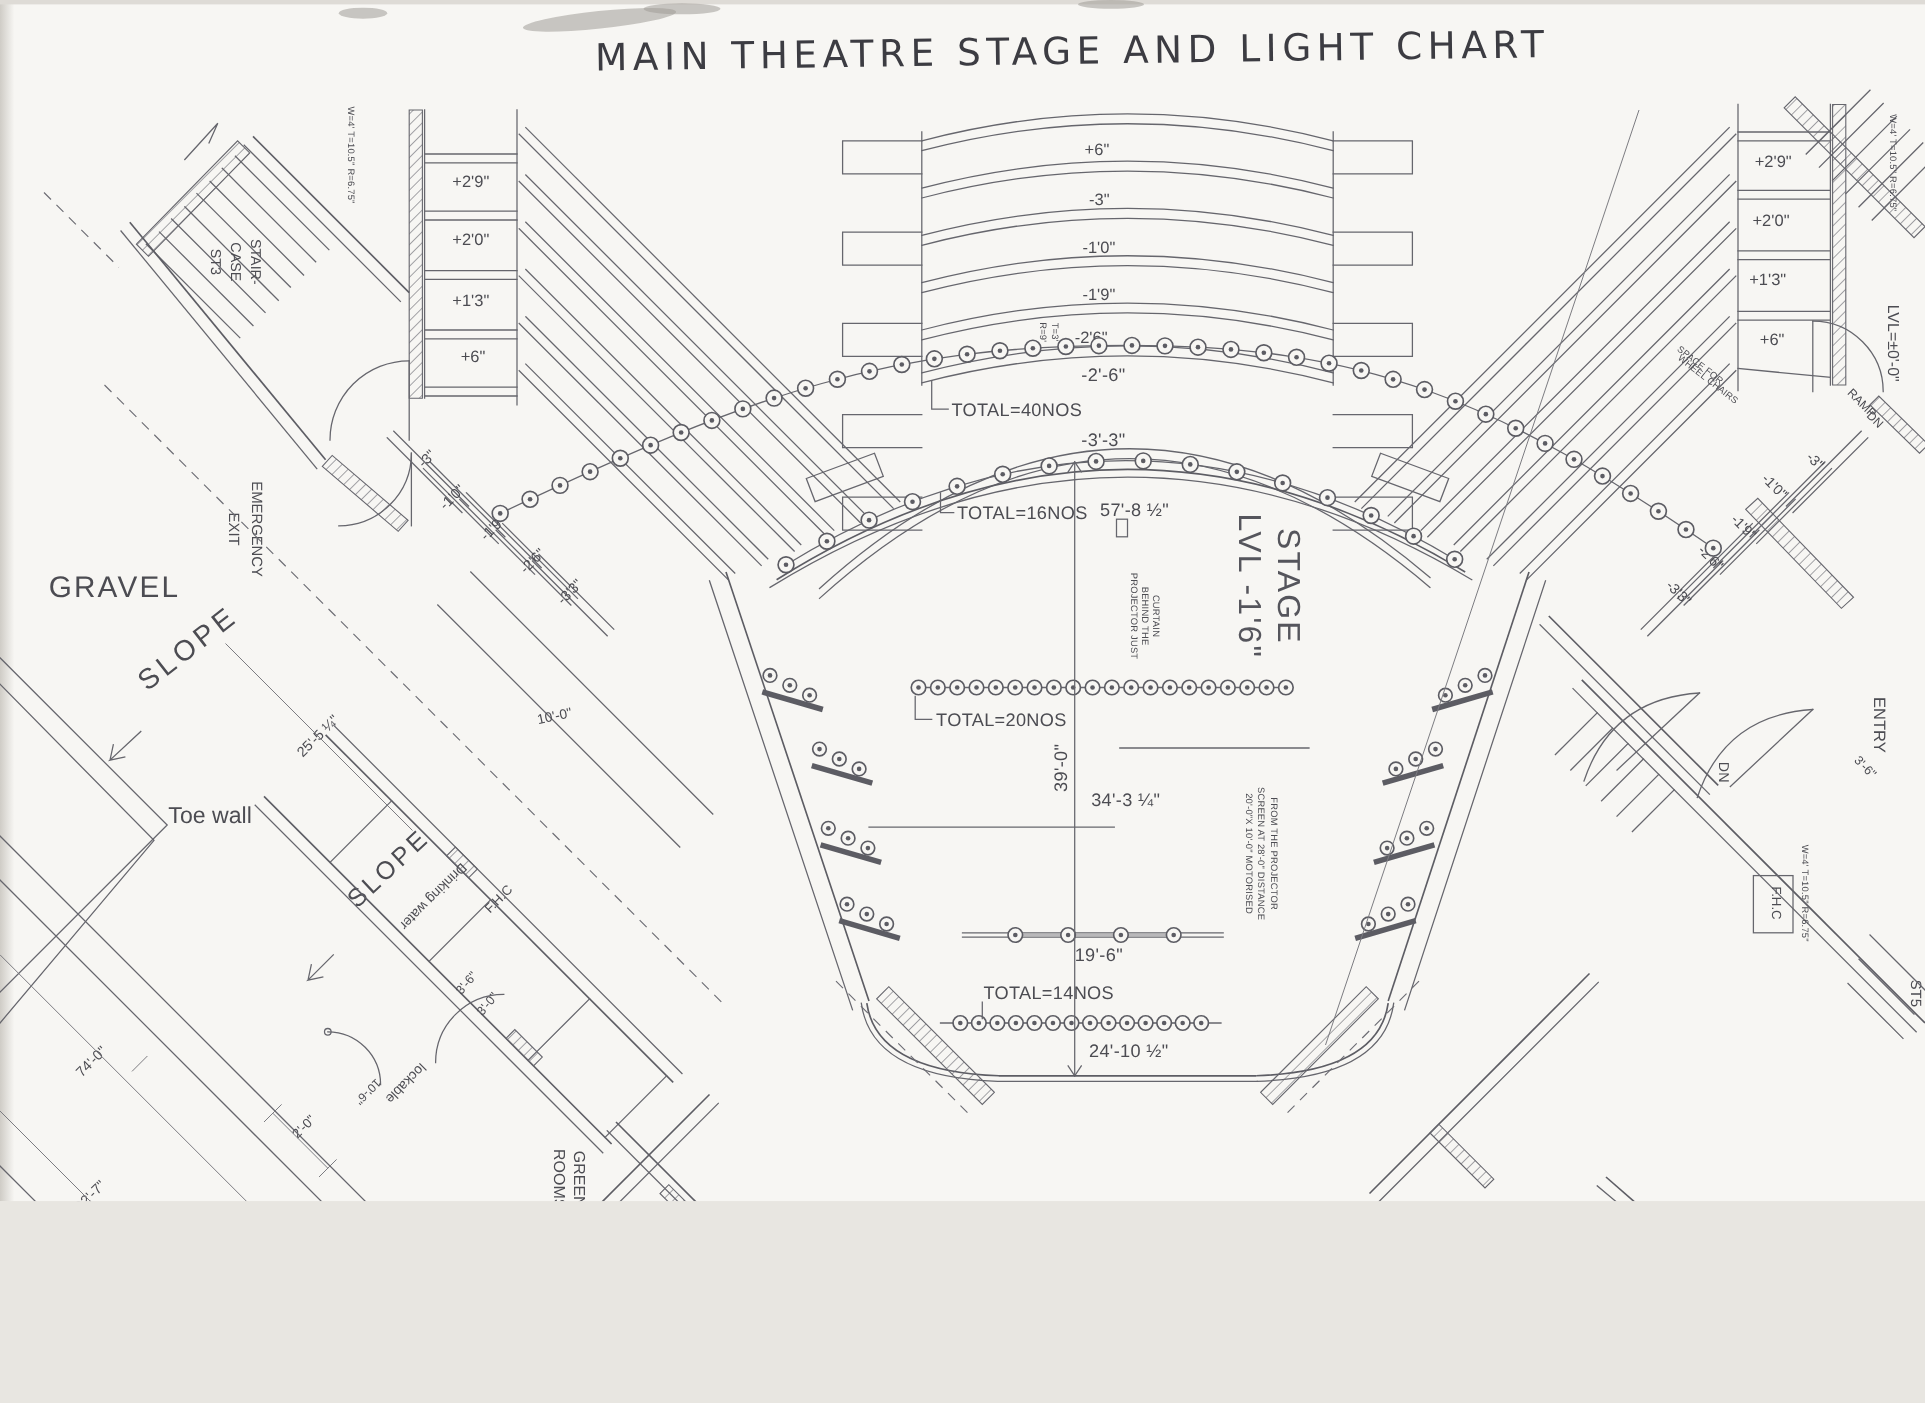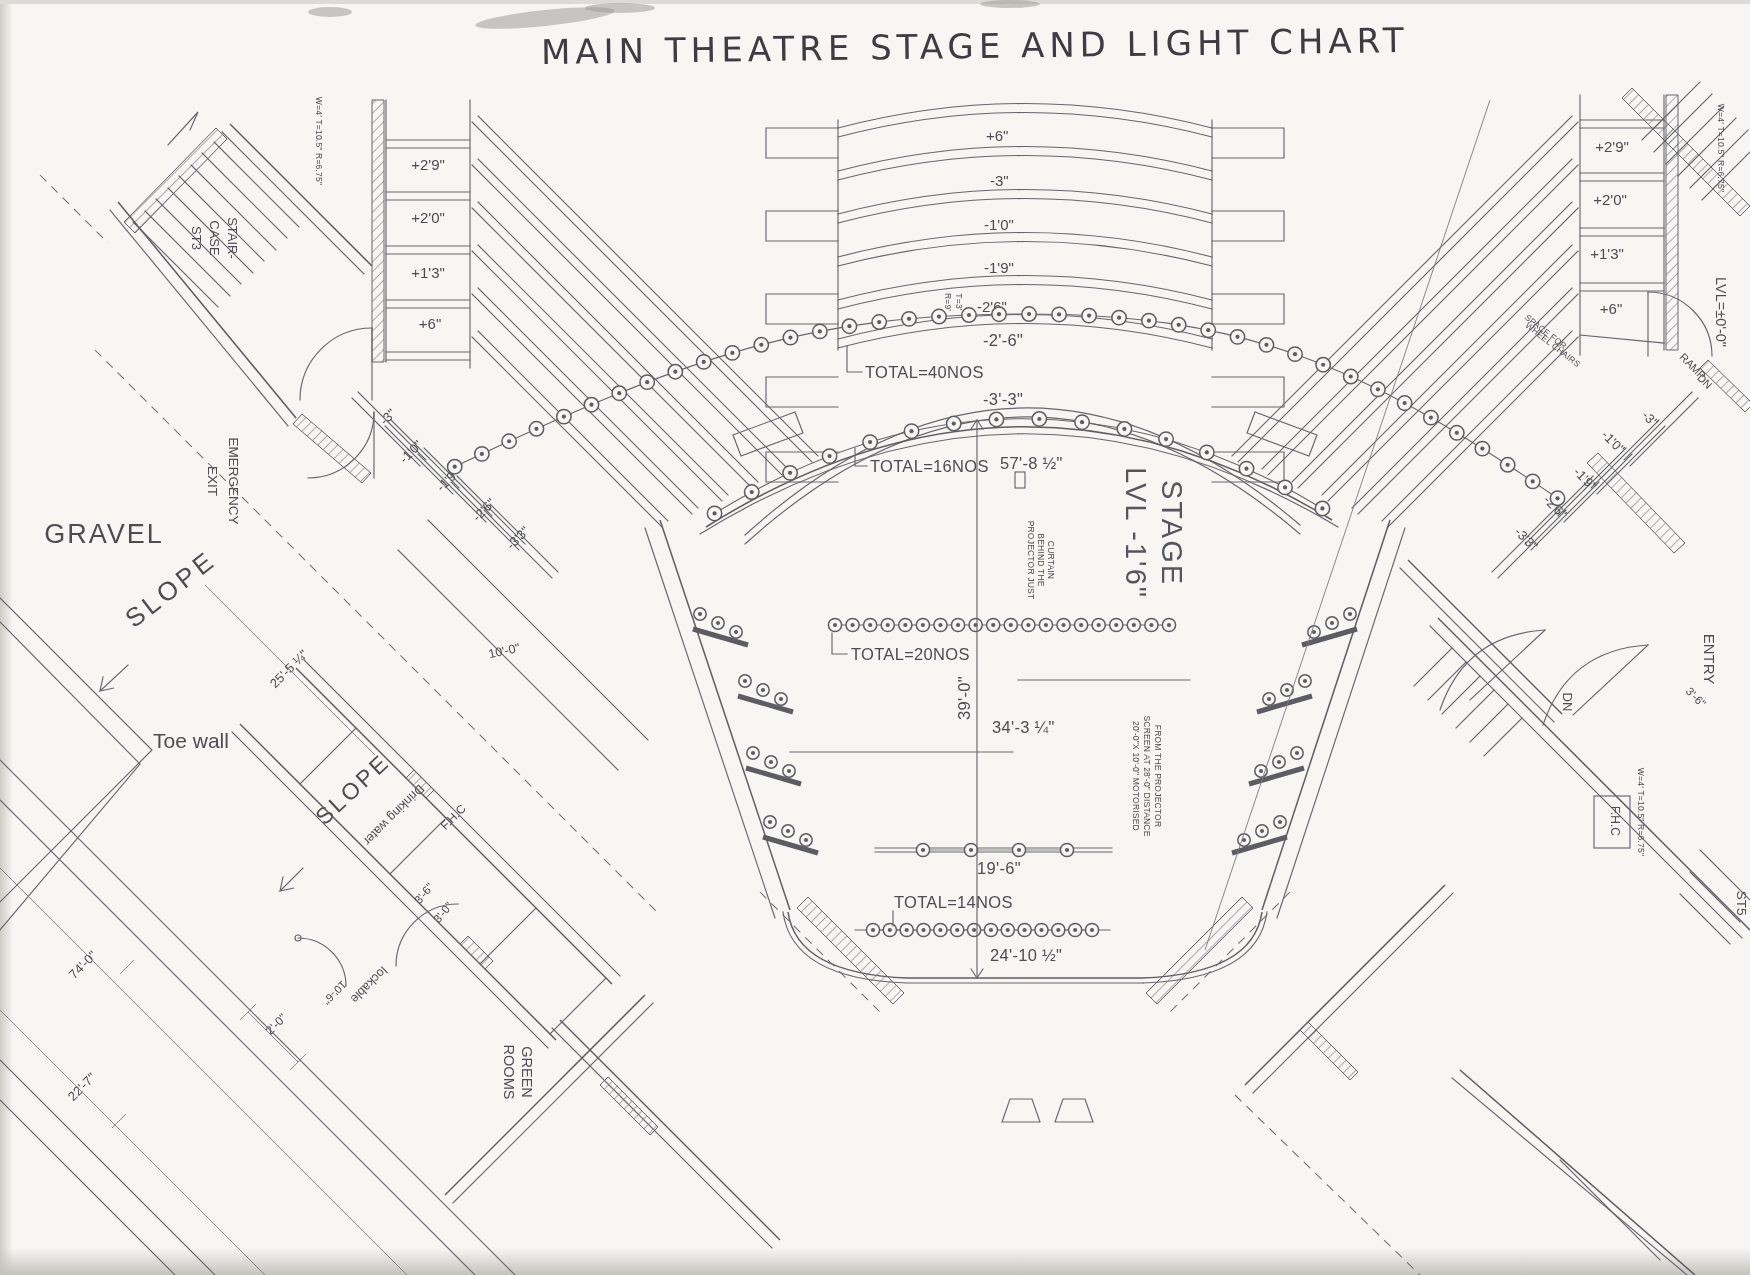--- a/index.html
+++ b/index.html
@@ -1,16 +1,16 @@
 <!DOCTYPE html>
 <html><head>
 <meta charset="utf-8">
 <style>
   html,body{margin:0;padding:0;background:#e8e6e1;}
-  .page{position:relative;width:1750px;height:1275px;background:#f7f6f3;overflow:hidden;}
+  .page{position:relative;width:1750px;height:1092px;background:#f7f6f3;overflow:hidden;}
   svg{position:absolute;left:0;top:0;}
   .ln{stroke:#66666d;stroke-width:1.15;fill:none;stroke-linecap:square;}
   .ln2{stroke:#5d5d64;stroke-width:1.5;fill:none;}
   .thin{stroke:#7a7a80;stroke-width:0.9;fill:none;}
   .thk{stroke:#5c5c63;stroke-width:5;fill:none;stroke-linecap:butt;}
   .dsh{stroke:#6d6d74;stroke-width:1.05;fill:none;stroke-dasharray:9 7;}
   .hb{fill:url(#hp);stroke:#66666d;stroke-width:1;}
   text{font-family:"Liberation Sans",sans-serif;fill:#4c4c52;}
   .mid{text-anchor:middle;}
   .t8{font-size:8.5px;letter-spacing:.2px;}

